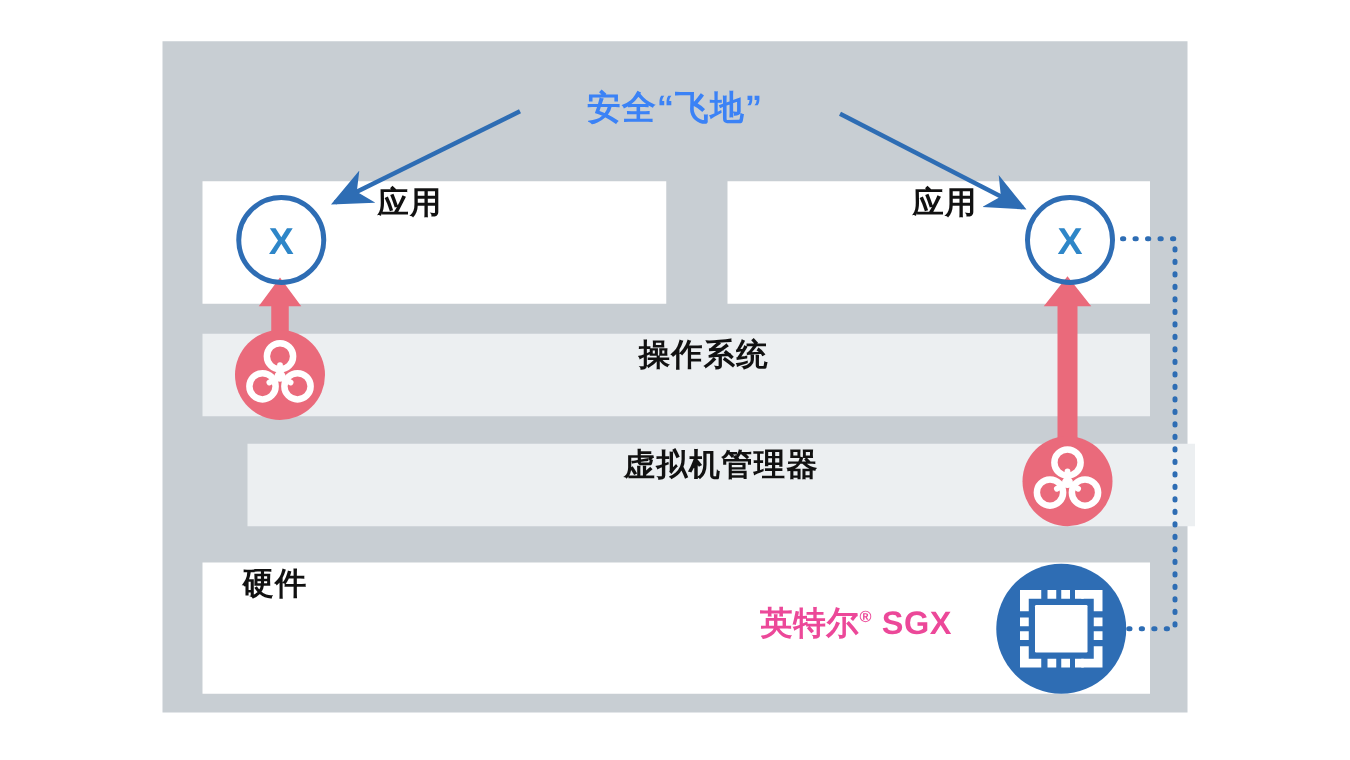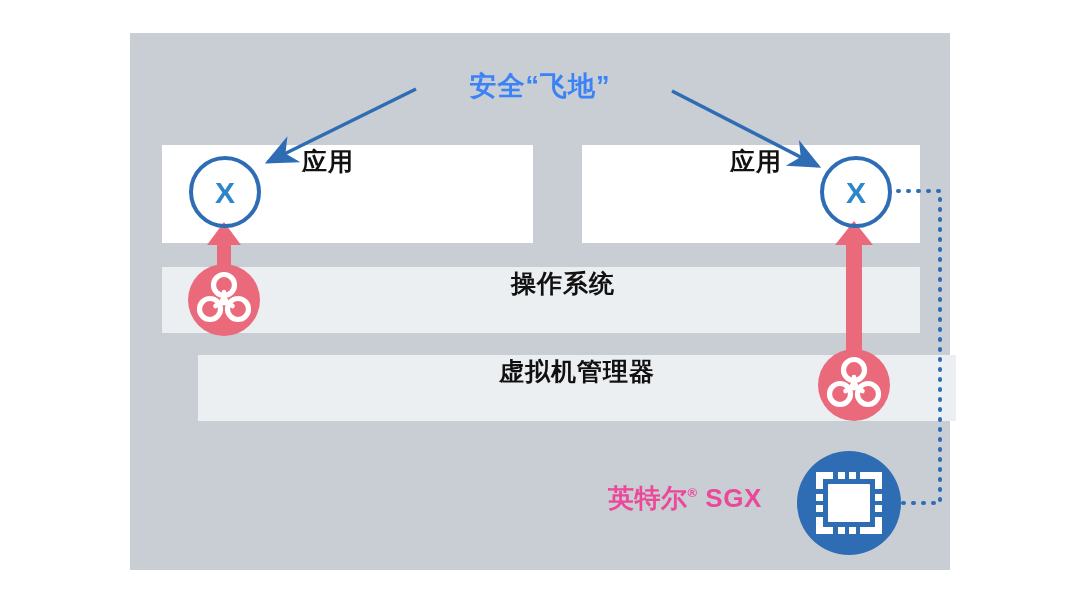--- a/index.html
+++ b/index.html
@@ -151,20 +151,23 @@
   </div>
 
   <div class="row row-tint os-row">
     <span class="row-label">操作系统</span>
   </div>
 
   <div class="row row-tint vmm-row">
     <span class="row-label">虚拟机管理器</span>
   </div>
 
+  <div class="row row-white hw-row">
+    <span class="row-label">硬件</span>
+  </div>
 
   <div class="sgx-text"><span>英特尔</span><sup>®</sup><span>&nbsp;</span><span>SGX</span></div>
 
   <svg id="gfx" viewBox="0 0 1080 608">
     <defs>
       <marker id="arrowCallout" markerWidth="10" markerHeight="10" refX="8" refY="4" orient="auto" markerUnits="strokeWidth">
         <path d="M0,0 L9,4 L0,8 L2.6,4 Z" fill="#2e6db4"></path>
       </marker>
       <clipPath id="chipClip">
         <circle cx="849" cy="503" r="52"></circle>

